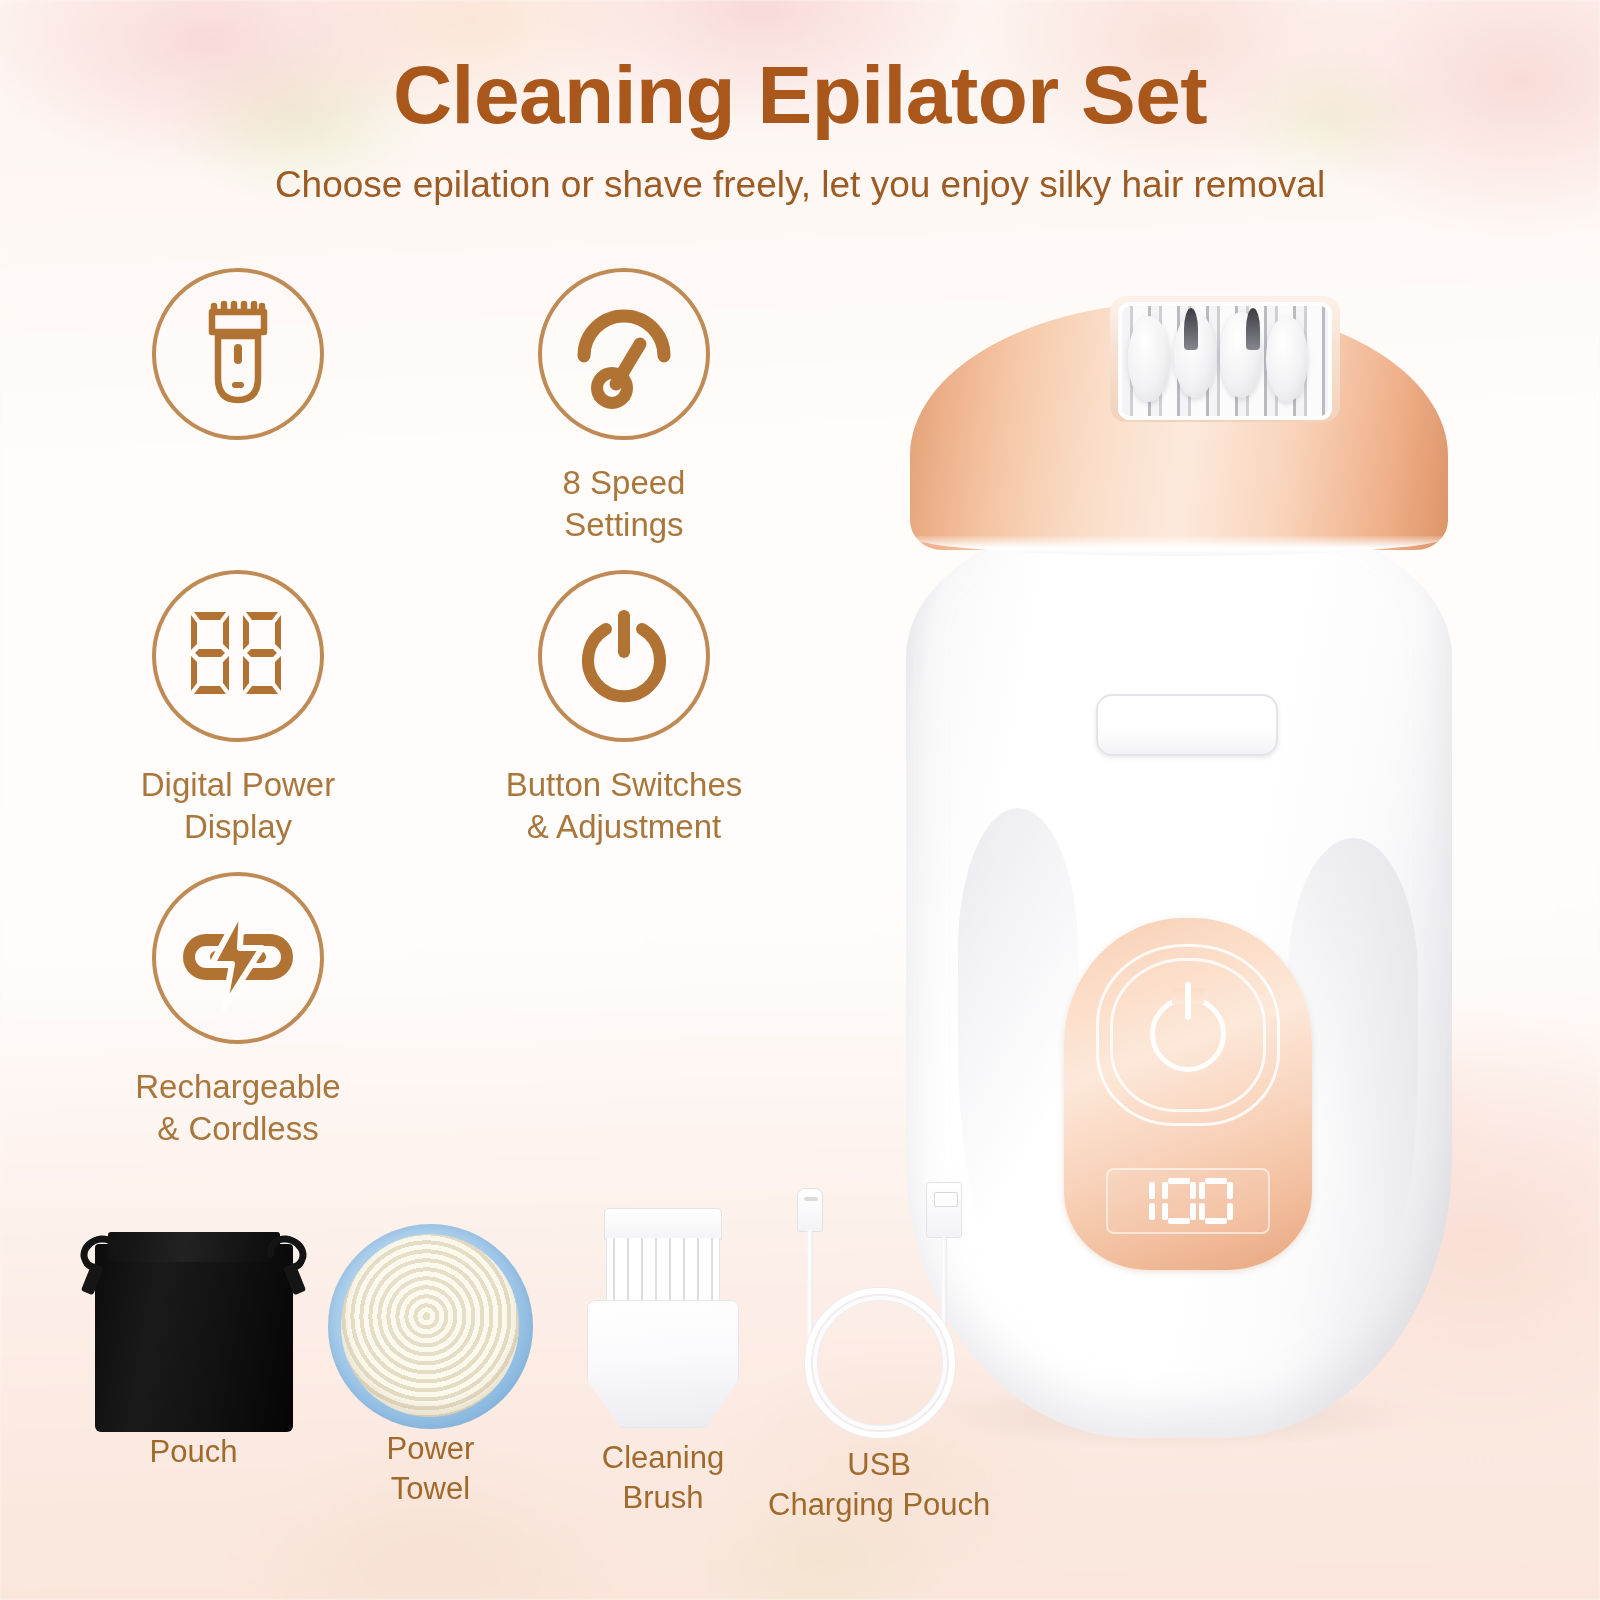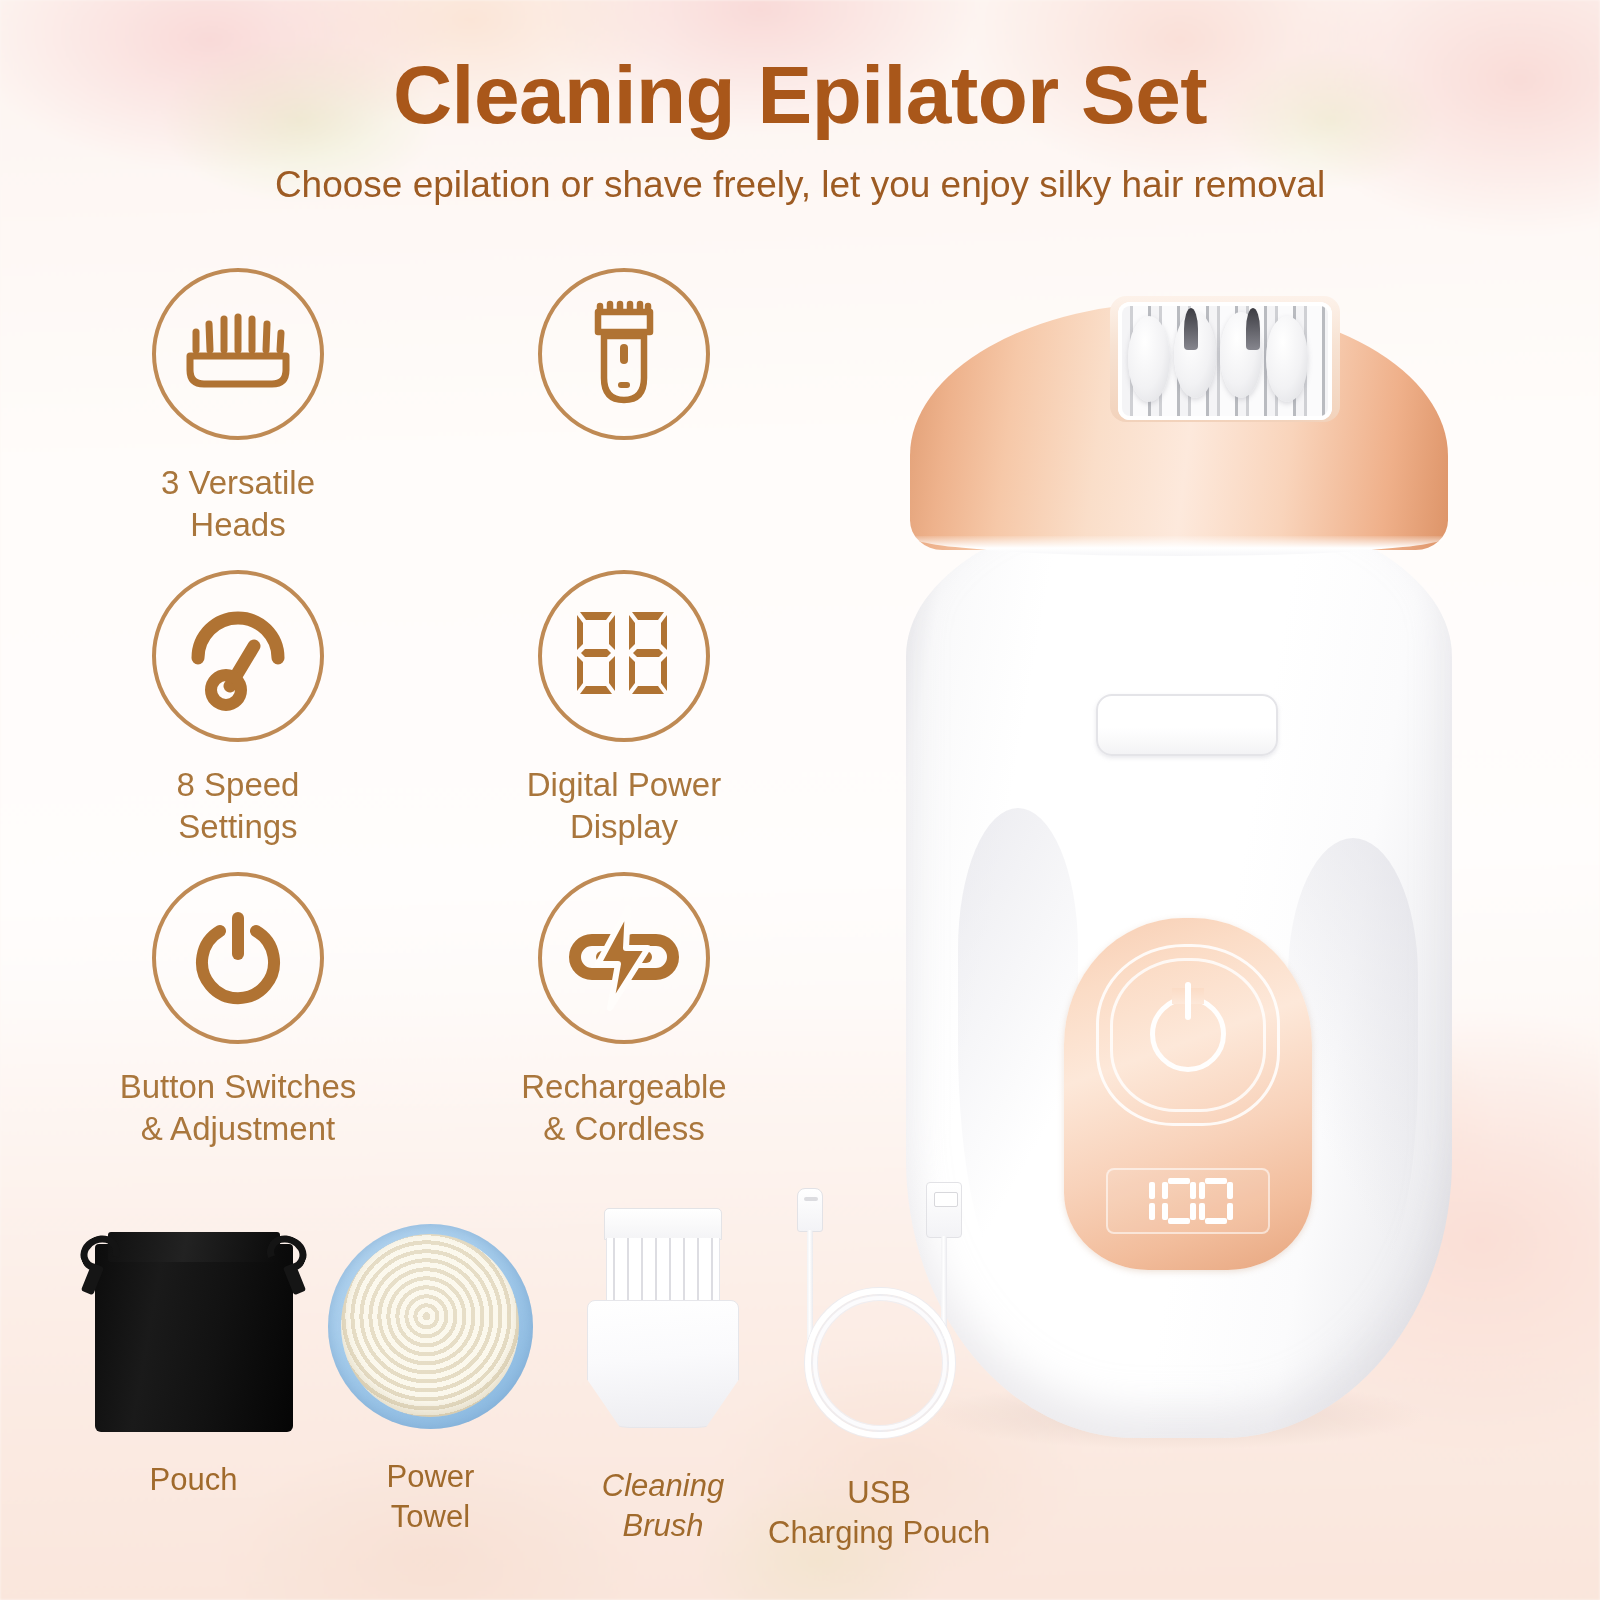--- a/index.html
+++ b/index.html
@@ -122,21 +122,21 @@
     flex-direction: column;
     align-items: center;
   }
   .acc-art {
     position: relative;
     display: flex;
     align-items: flex-end;
     justify-content: center;
   }
   .acc-label {
-    margin-top: 28px;
+    margin-top: 0;
     font-size: 31px;
     line-height: 1.3;
     color: #a06a2c;
     text-align: center;
     white-space: pre-line;
   }
 
   
   .pouch-wrap { width: 215px; height: 222px; position: relative; }
   .pouch-body {
@@ -458,40 +458,20 @@
 
 <div id="bg"></div>
 
 <div class="header">
   <div class="title">Cleaning Epilator Set</div>
   <div class="subtitle">Choose epilation or shave freely, let you enjoy silky hair removal</div>
 </div>
 
 <div class="features">
 
-  <div class="feature">
-    <div class="f-circle">
-      <span>
-        <svg width="108" height="96" viewBox="0 0 108 96">
-          <g stroke="#b07333" stroke-width="7" stroke-linecap="round" fill="none">
-            <path d="M12 44 L12 26"></path>
-              <path d="M26 44 L25 18"></path>
-              <path d="M40 44 L40 13"></path>
-            <path d="M54 44 L54 11"></path>
-              <path d="M68 44 L68 13"></path>
-              <path d="M82 44 L83 18"></path>
-            <path d="M96 44 L97 27"></path>
-          </g>
-          <path d="M6 50 H102 V64 Q102 78 88 78 H20 Q6 78 6 64 Z" stroke="#b07333" stroke-width="7" fill="none" stroke-linejoin="round"></path>
-        </svg>
-      </span>
-    </div>
-    <div class="f-label">3 Versatile
-Heads</div>
-  </div>
 
   <div class="feature">
     <div class="f-circle">
       <span>
         <svg width="92" height="116" viewBox="0 0 92 116">
           <g stroke="#b07333" stroke-width="6.5" fill="none" stroke-linecap="round">
             <path d="M22 14 V10 M32 14 V8 M42 14 V8 M52 14 V8 M62 14 V8 M70 14 V10"></path>
           </g>
           <path d="M20 16 H72 V36 H20 Z" stroke="#b07333" stroke-width="6.5" fill="none" stroke-linejoin="round"></path>
           <path d="M26 40 H66 V82 Q66 104 46 104 Q26 104 26 82 Z" stroke="#b07333" stroke-width="6.5" fill="none" stroke-linejoin="round"></path>
@@ -597,21 +577,21 @@
     <div class="acc-art">
       <div class="towel-wrap">
         <div class="towel-outer"></div>
         <div class="towel-inner"></div>
       </div>
     </div>
     <div class="acc-label">Power
 Towel</div>
   </div>
 
-  <div class="acc" style="left:520px; top:12px;font-style:italic;">
+  <div class="acc" style="left:520px; top:12px;">
     <div class="acc-art">
       <div class="brush-wrap">
         <div class="brush-head"></div>
         <div class="bristles"></div>
         <div class="brush-body"></div>
       </div>
     </div>
     <div class="acc-label">Cleaning
 Brush</div>
   </div>

